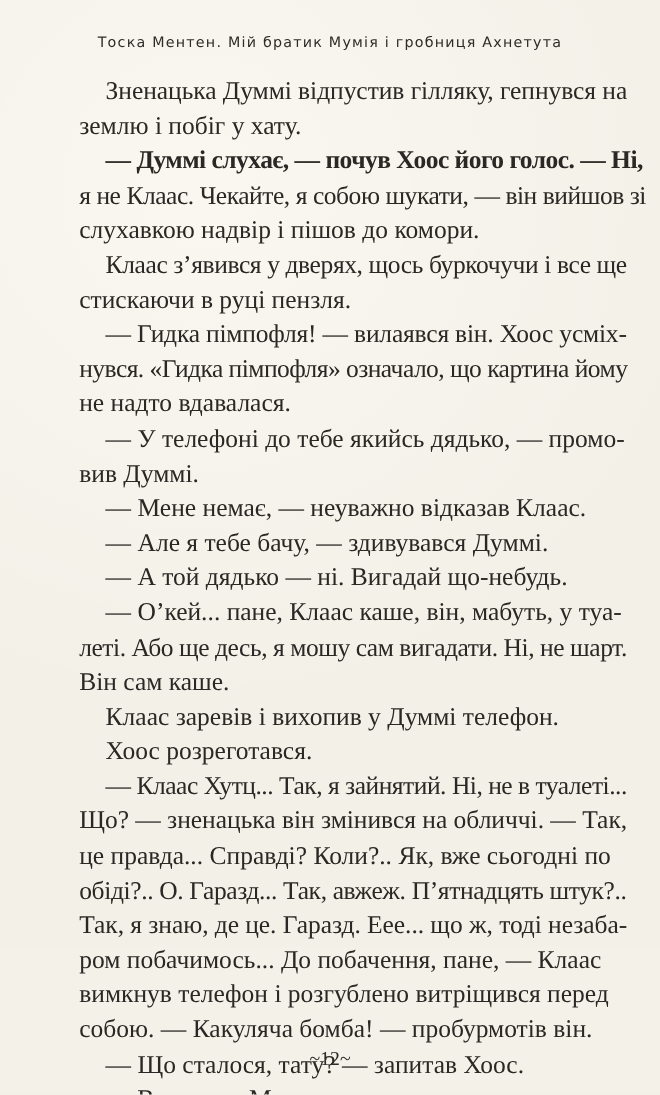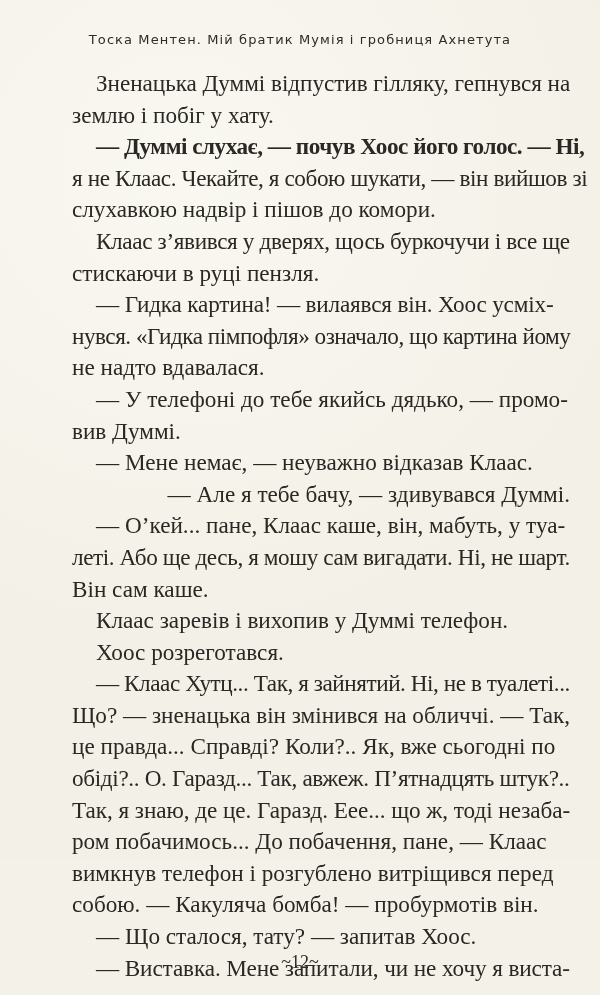--- a/index.html
+++ b/index.html
@@ -43,27 +43,28 @@
 <div class="page">
   <div class="running-head">Тоска Ментен. Мій братик Мумія і гробниця Ахнетута</div>
   <div class="text" id="body-text">
       <span class="line" style="padding-left: 24px; letter-spacing: -0.0434783px;">Зненацька Думмі відпустив гілляку, гепнувся на</span>
       <span class="line">землю і побіг у хату.</span>
       <span class="line" style="padding-left: 24px; letter-spacing: -0.478261px; font-weight: bold;">— Думмі слухає, — почув Хоос його голос. — Ні,</span>
       <span class="line" style="letter-spacing: -0.411765px;">я не Клаас. Чекайте, я собою шукати, — він вийшов зі</span>
       <span class="line">слухавкою надвір і пішов до комори.</span>
       <span class="line" style="padding-left: 24px; letter-spacing: -0.354167px;">Клаас з’явився у дверях, щось буркочучи і все ще</span>
       <span class="line">стискаючи в руці пензля.</span>
-      <span class="line" style="padding-left: 24px; letter-spacing: -0.177778px;">— Гидка картина! — вилаявся він. Хоос усміх-</span>
+      <span class="line" style="padding-left: 24px; letter-spacing: -0.177778px;">— Гидка пімпофля! — вилаявся він. Хоос усміх-</span>
       <span class="line" style="letter-spacing: -0.489796px;">нувся. «Гидка пімпофля» означало, що картина йому</span>
       <span class="line">не надто вдавалася.</span>
       <span class="line" style="padding-left: 24px;">— У телефоні до тебе якийсь дядько, — промо-</span>
       <span class="line">вив Думмі.</span>
       <span class="line" style="padding-left: 24px;">— Мене немає, — неуважно відказав Клаас.</span>
-      <span class="line" style="padding-left: 24px; text-align: right;">— Але я тебе бачу, — здивувався Думмі.</span>
+      <span class="line" style="padding-left: 24px;">— Але я тебе бачу, — здивувався Думмі.</span>
+      <span class="line" style="padding-left: 24px;">— А той дядько — ні. Вигадай що-небудь.</span>
       <span class="line" style="padding-left: 24px;">— О’кей... пане, Клаас каше, він, мабуть, у туа-</span>
       <span class="line" style="letter-spacing: -0.403846px;">леті. Або ще десь, я мошу сам вигадати. Ні, не шарт.</span>
       <span class="line">Він сам каше.</span>
       <span class="line" style="padding-left: 24px;">Клаас заревів і вихопив у Думмі телефон.</span>
       <span class="line" style="padding-left: 24px;">Хоос розреготався.</span>
       <span class="line" style="padding-left: 24px; letter-spacing: -0.442308px;">— Клаас Хутц... Так, я зайнятий. Ні, не в туалеті...</span>
       <span class="line" style="letter-spacing: -0.0212766px;">Що? — зненацька він змінився на обличчі. — Так,</span>
       <span class="line">це правда... Справді? Коли?.. Як, вже сьогодні по</span>
       <span class="line" style="letter-spacing: -0.339623px;">обіді?.. О. Гаразд... Так, авжеж. П’ятнадцять штук?..</span>
       <span class="line" style="letter-spacing: -0.0566038px; text-align: center;">Так, я знаю, де це. Гаразд. Еее... що ж, тоді незаба-</span>

